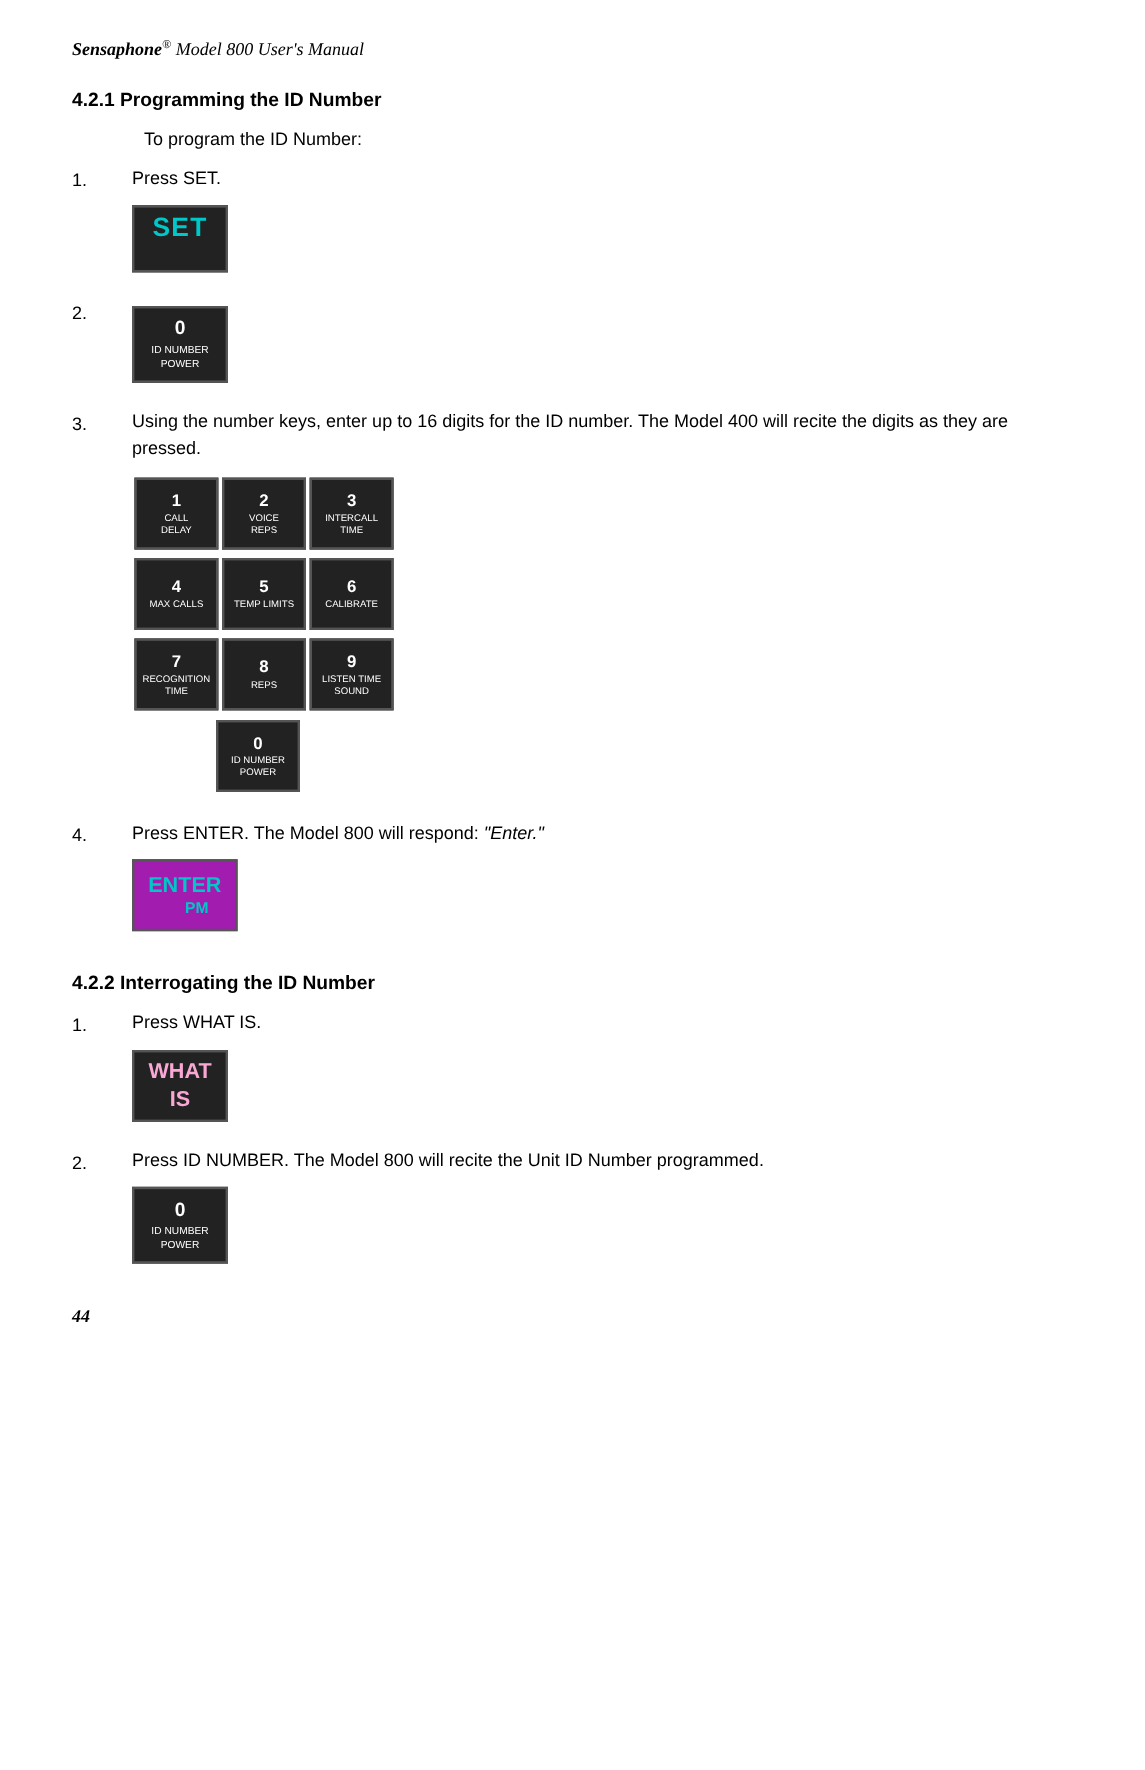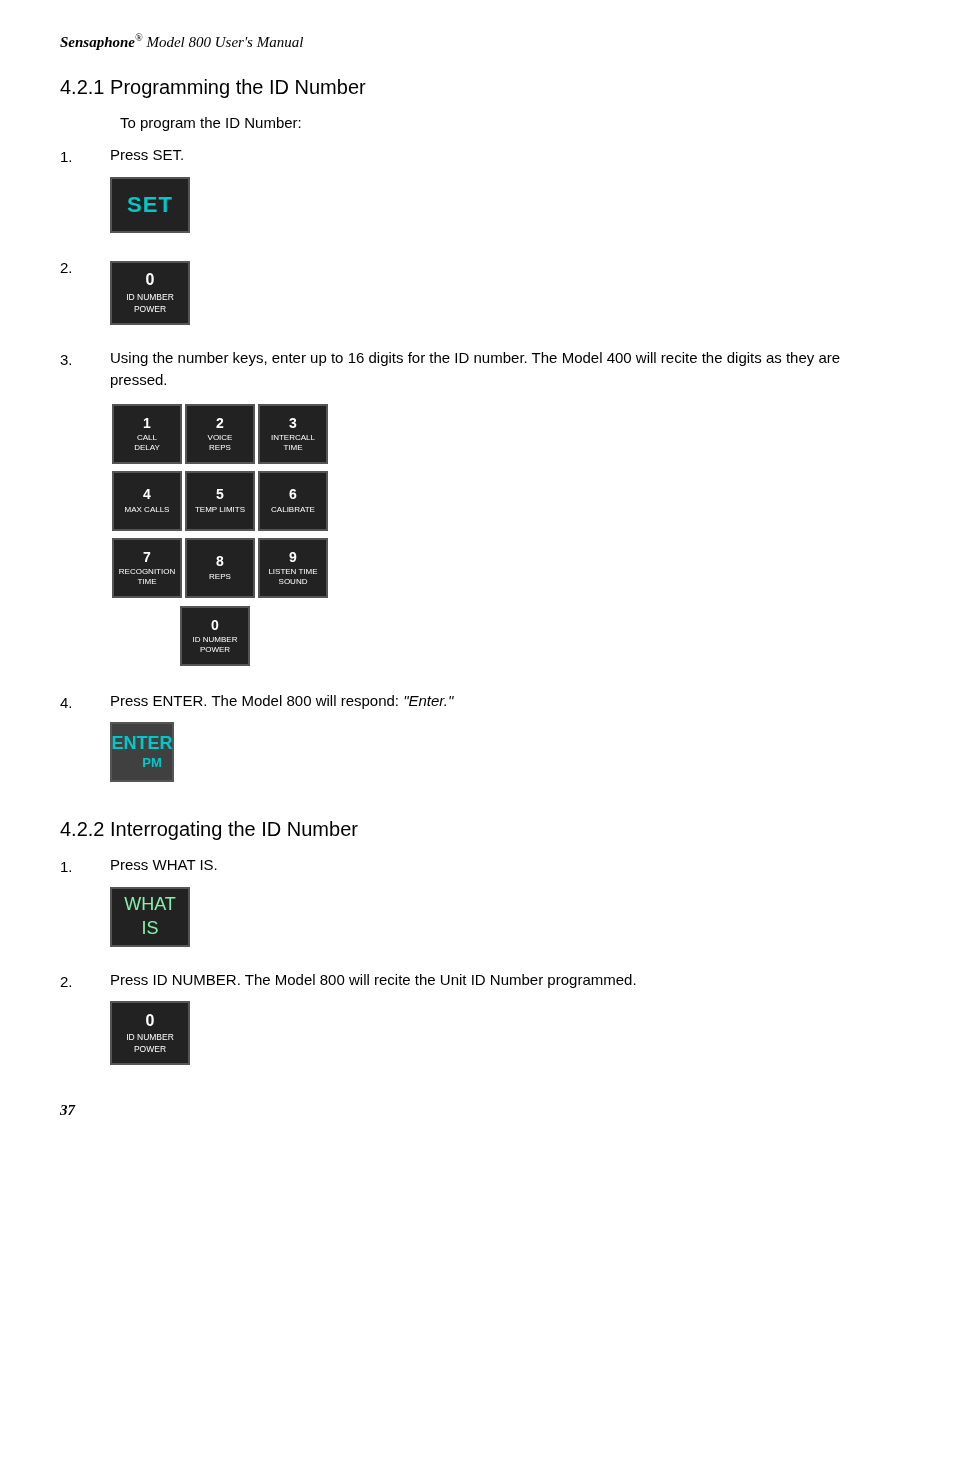--- a/index.html
+++ b/index.html
@@ -16,22 +16,22 @@
     .header-title {
       font-style: italic;
       font-size: 15px;
       margin-bottom: 18px;
       font-family: Times New Roman, serif;
     }
     .header-title strong {
       font-style: italic;
     }
     .section-heading {
-      font-size: 20px;
-      font-weight: normal;
+      font-size: 16px;
+      font-weight: bold;
       margin-bottom: 10px;
     }
     .intro-text {
       margin-left: 60px;
       margin-bottom: 10px;
       font-size: 15px;
     }
     .step {
       display: flex;
       align-items: flex-start;
@@ -73,64 +73,64 @@
       color: #fff;
     }
     .key-btn .key-label {
       font-size: 8px;
       color: #fff;
       margin-top: 2px;
     }
     
     .btn-set {
       display: inline-flex;
-      align-items: center;
+      align-items: flex-start;
       justify-content: center;
       background: #222;
       color: #00c8c8;
       border: 2px solid #555;
       width: 80px;
       height: 56px;
       font-size: 22px;
       font-weight: bold;
       letter-spacing: 1px;
     }
     
     .btn-enter {
       display: inline-flex;
       flex-direction: column;
       align-items: center;
       justify-content: center;
-      background: #404040;
+      background: #a21caf;
       color: #00c8c8;
       border: 2px solid #555;
-      width: 64px;
+      width: 88px;
       height: 60px;
       font-size: 18px;
       font-weight: bold;
       line-height: 1.3;
     }
     .btn-enter .enter-pm {
       font-size: 13px;
       color: #00c8c8;
       margin-left: 20px;
     }
     
     .btn-whatis {
       display: inline-flex;
       flex-direction: column;
       align-items: center;
       justify-content: center;
       background: #222;
-      color: #86efac;
+      color: #f9a8d4;
       border: 2px solid #555;
       width: 80px;
       height: 60px;
       font-size: 18px;
-      font-weight: normal;
+      font-weight: bold;
       line-height: 1.3;
     }
     
     .btn-id {
       display: inline-flex;
       flex-direction: column;
       align-items: center;
       justify-content: center;
       background: #222;
       color: #fff;
@@ -318,13 +318,13 @@
         <div class="btn-id">
           <span class="id-num">0</span>
           <span class="id-label">ID NUMBER</span>
           <span class="id-label">POWER</span>
         </div>
       </div>
     </div>
   </div>
 </div>
 
-<div class="page-number">37</div>
+<div class="page-number">44</div>
 
 </body></html>

